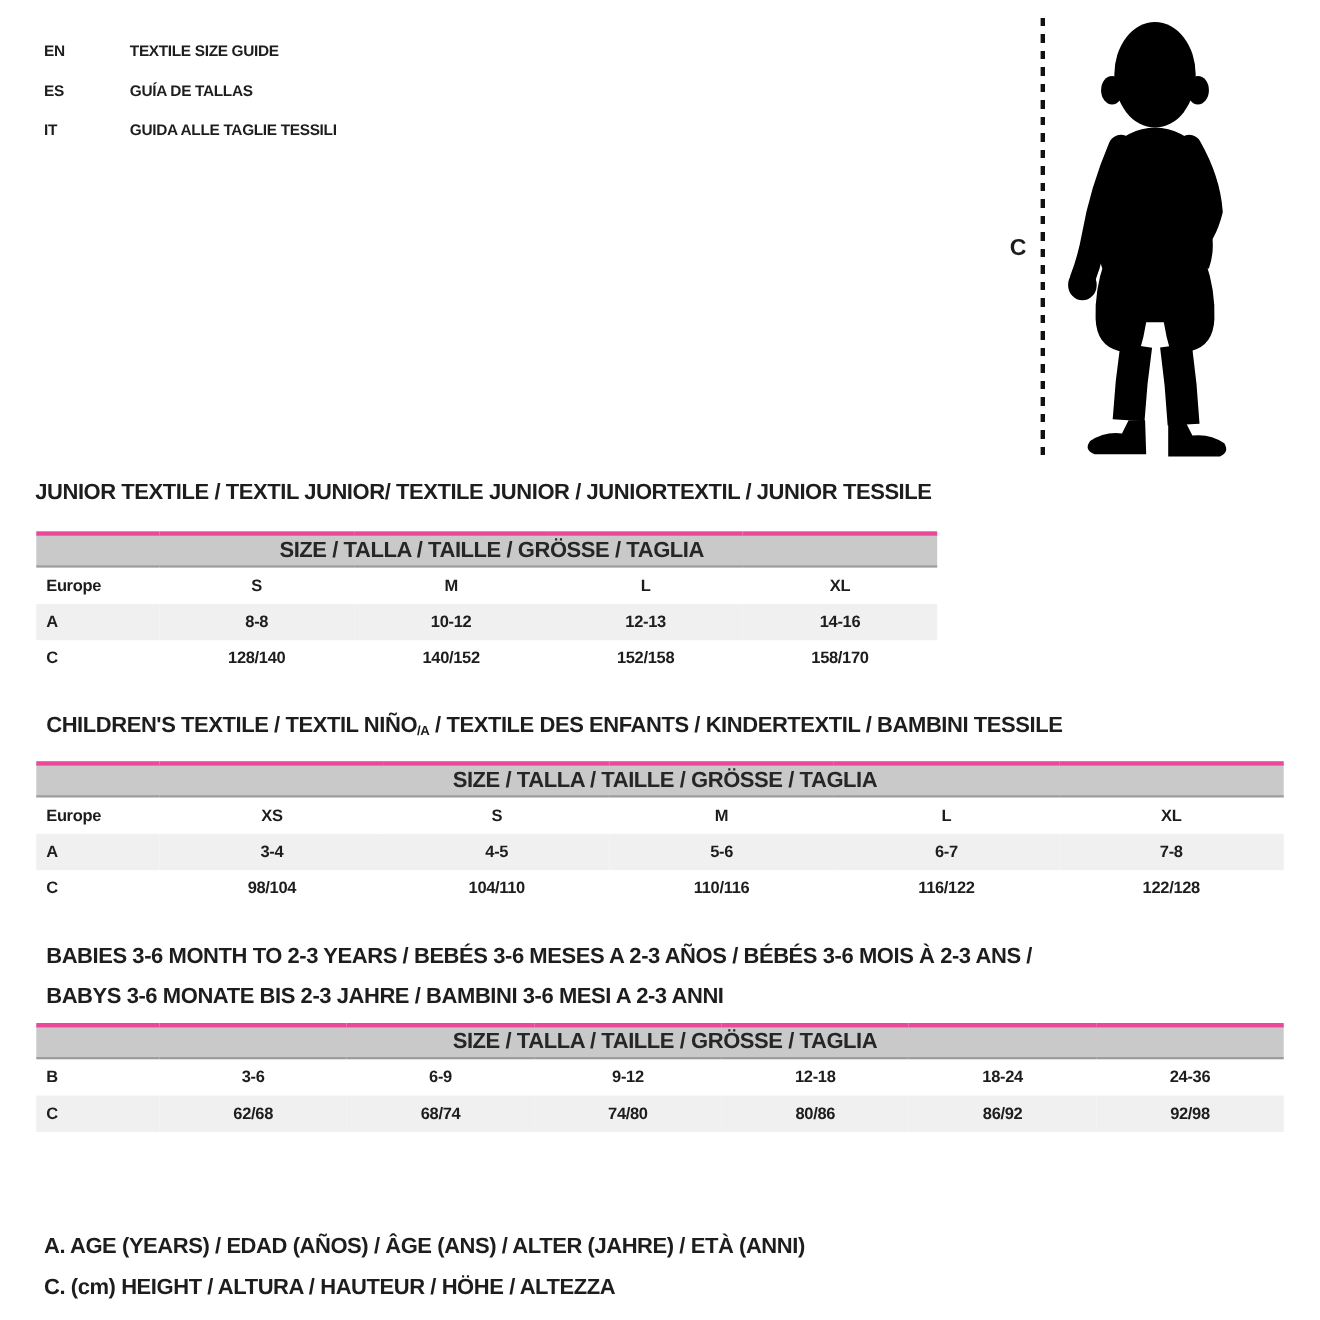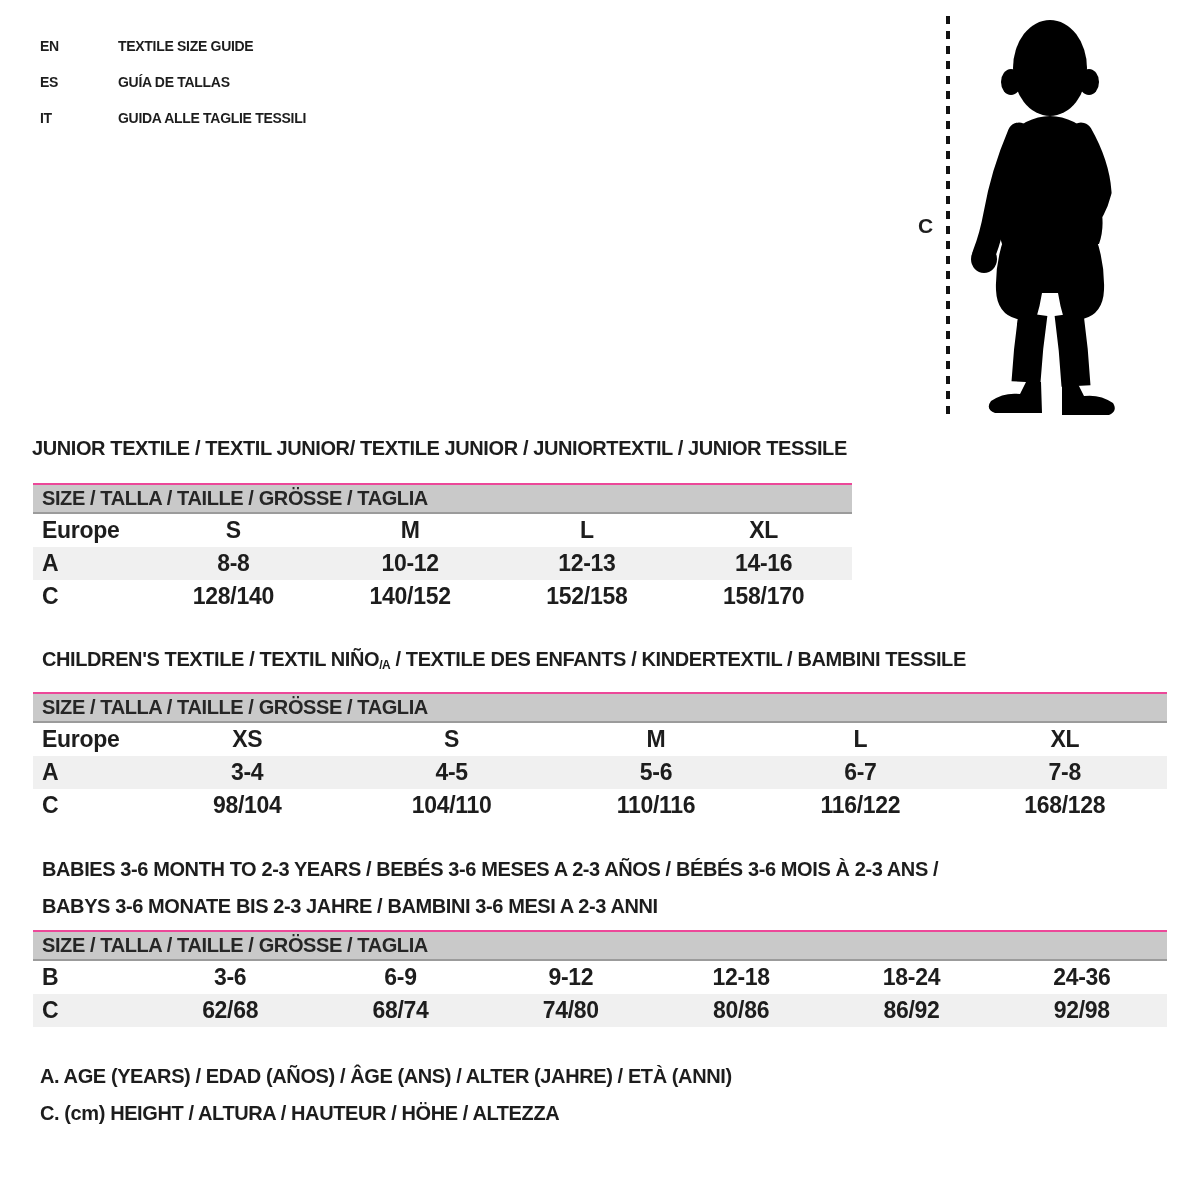--- a/index.html
+++ b/index.html
@@ -18,25 +18,25 @@
   
   .dashline{width:4px;height:400px;background:repeating-linear-gradient(to bottom,#111 0 8px,transparent 8px 15px);}
   .c-label{font-size:21px;}
 
   
   .sec-title{font-size:20px;letter-spacing:-0.4px;white-space:nowrap;}
   .sub{font-size:12px;vertical-align:-3px;}
 
   
   table.tbl{border-collapse:collapse;table-layout:fixed;}
-  .tbl td{padding:0;font-size:23px;font-weight:700;text-align:center;vertical-align:middle;letter-spacing:-0.3px;}
+  .tbl td{padding:0;font-size:15px;font-weight:700;text-align:center;vertical-align:middle;letter-spacing:-0.3px;}
   .tbl td.lbl{text-align:left;padding-left:9px;}
   .tbl tr.bar td{
-    background:#c9c9c9;border-top:2px solid #ec4899;border-bottom:2px solid #9b9b9b;
-    height:27px;text-align:left;padding-left:9px;font-size:20px;color:#262626;letter-spacing:-0.4px;
+    background:#c9c9c9;border-top:4px solid #ec4899;border-bottom:2px solid #9b9b9b;
+    height:27px;text-align:center;padding-left:9px;font-size:20px;color:#262626;letter-spacing:-0.4px;
   }
   .tbl tr.r td{height:33px;}
   .tbl tr.shaded td{background:#f0f0f0;}
   col.c-lbl{width:112px;}
 
   
   .legend-line{font-size:20px;line-height:37px;white-space:nowrap;letter-spacing:-0.4px;}
 </style>
 </head>
 <body>
@@ -153,21 +153,21 @@
     <td>5-6</td>
     <td>6-7</td>
     <td>7-8</td>
   </tr>
   <tr class="r">
     <td class="lbl">C</td>
     <td>98/104</td>
     <td>104/110</td>
     <td>110/116</td>
     <td>116/122</td>
-    <td>168/128</td>
+    <td>122/128</td>
   </tr>
 </tbody>
   </table>
 
 <div class="abs sec-title" style="left:42px;top:858px;">BABIES 3-6 MONTH TO 2-3 YEARS / BEBÉS 3-6 MESES A 2-3 AÑOS / BÉBÉS 3-6 MOIS À 2-3 ANS /</div>
 <div class="abs sec-title" style="left:42px;top:895px;">BABYS 3-6 MONATE BIS 2-3 JAHRE / BAMBINI 3-6 MESI A 2-3 ANNI</div>
 
 <table class="abs tbl" style="left:33px;top:930px;width:1134px;">
   <colgroup>
       <col class="c-lbl">
@@ -196,16 +196,16 @@
     <td>62/68</td>
     <td>68/74</td>
     <td>74/80</td>
     <td>80/86</td>
     <td>86/92</td>
     <td>92/98</td>
   </tr>
 </tbody>
   </table>
 
-<div class="abs" style="left:40px;top:1058px;">
+<div class="abs" style="left:40px;top:1115px;">
   <div class="legend-line">A. AGE (YEARS) / EDAD (AÑOS) / ÂGE (ANS) / ALTER (JAHRE) / ETÀ (ANNI)</div>
   <div class="legend-line">C. (cm) HEIGHT / ALTURA / HAUTEUR / HÖHE / ALTEZZA</div>
 </div>
 
 </body></html>

